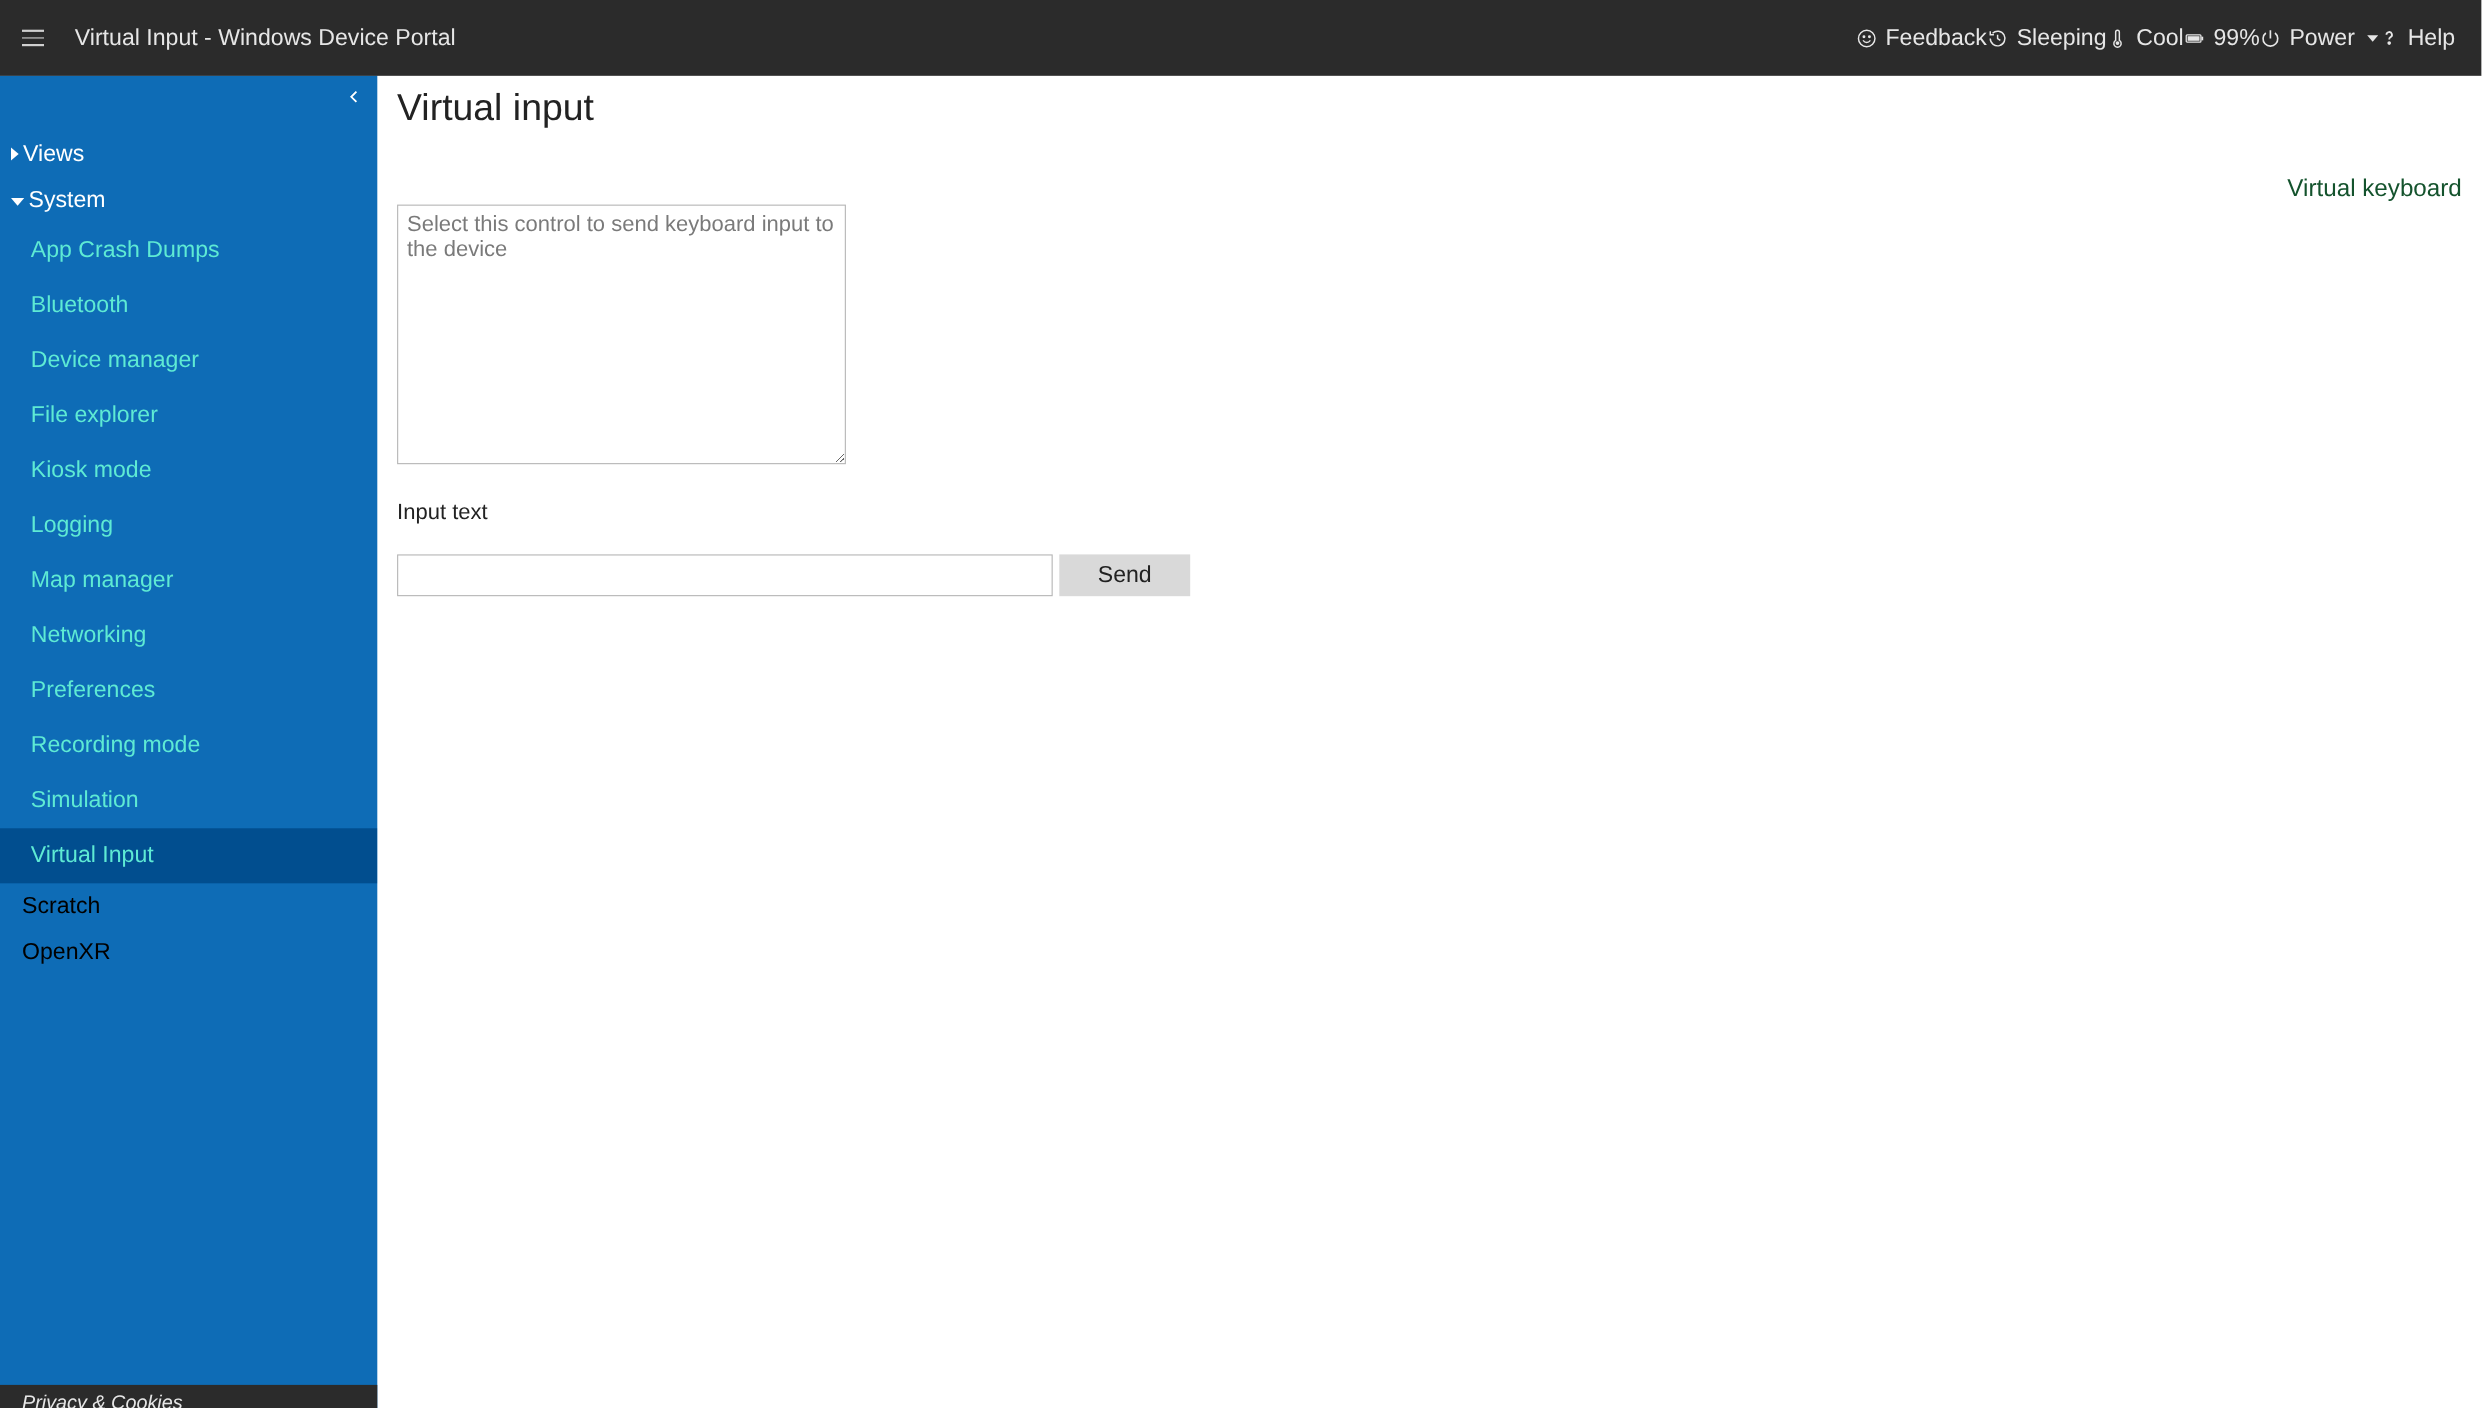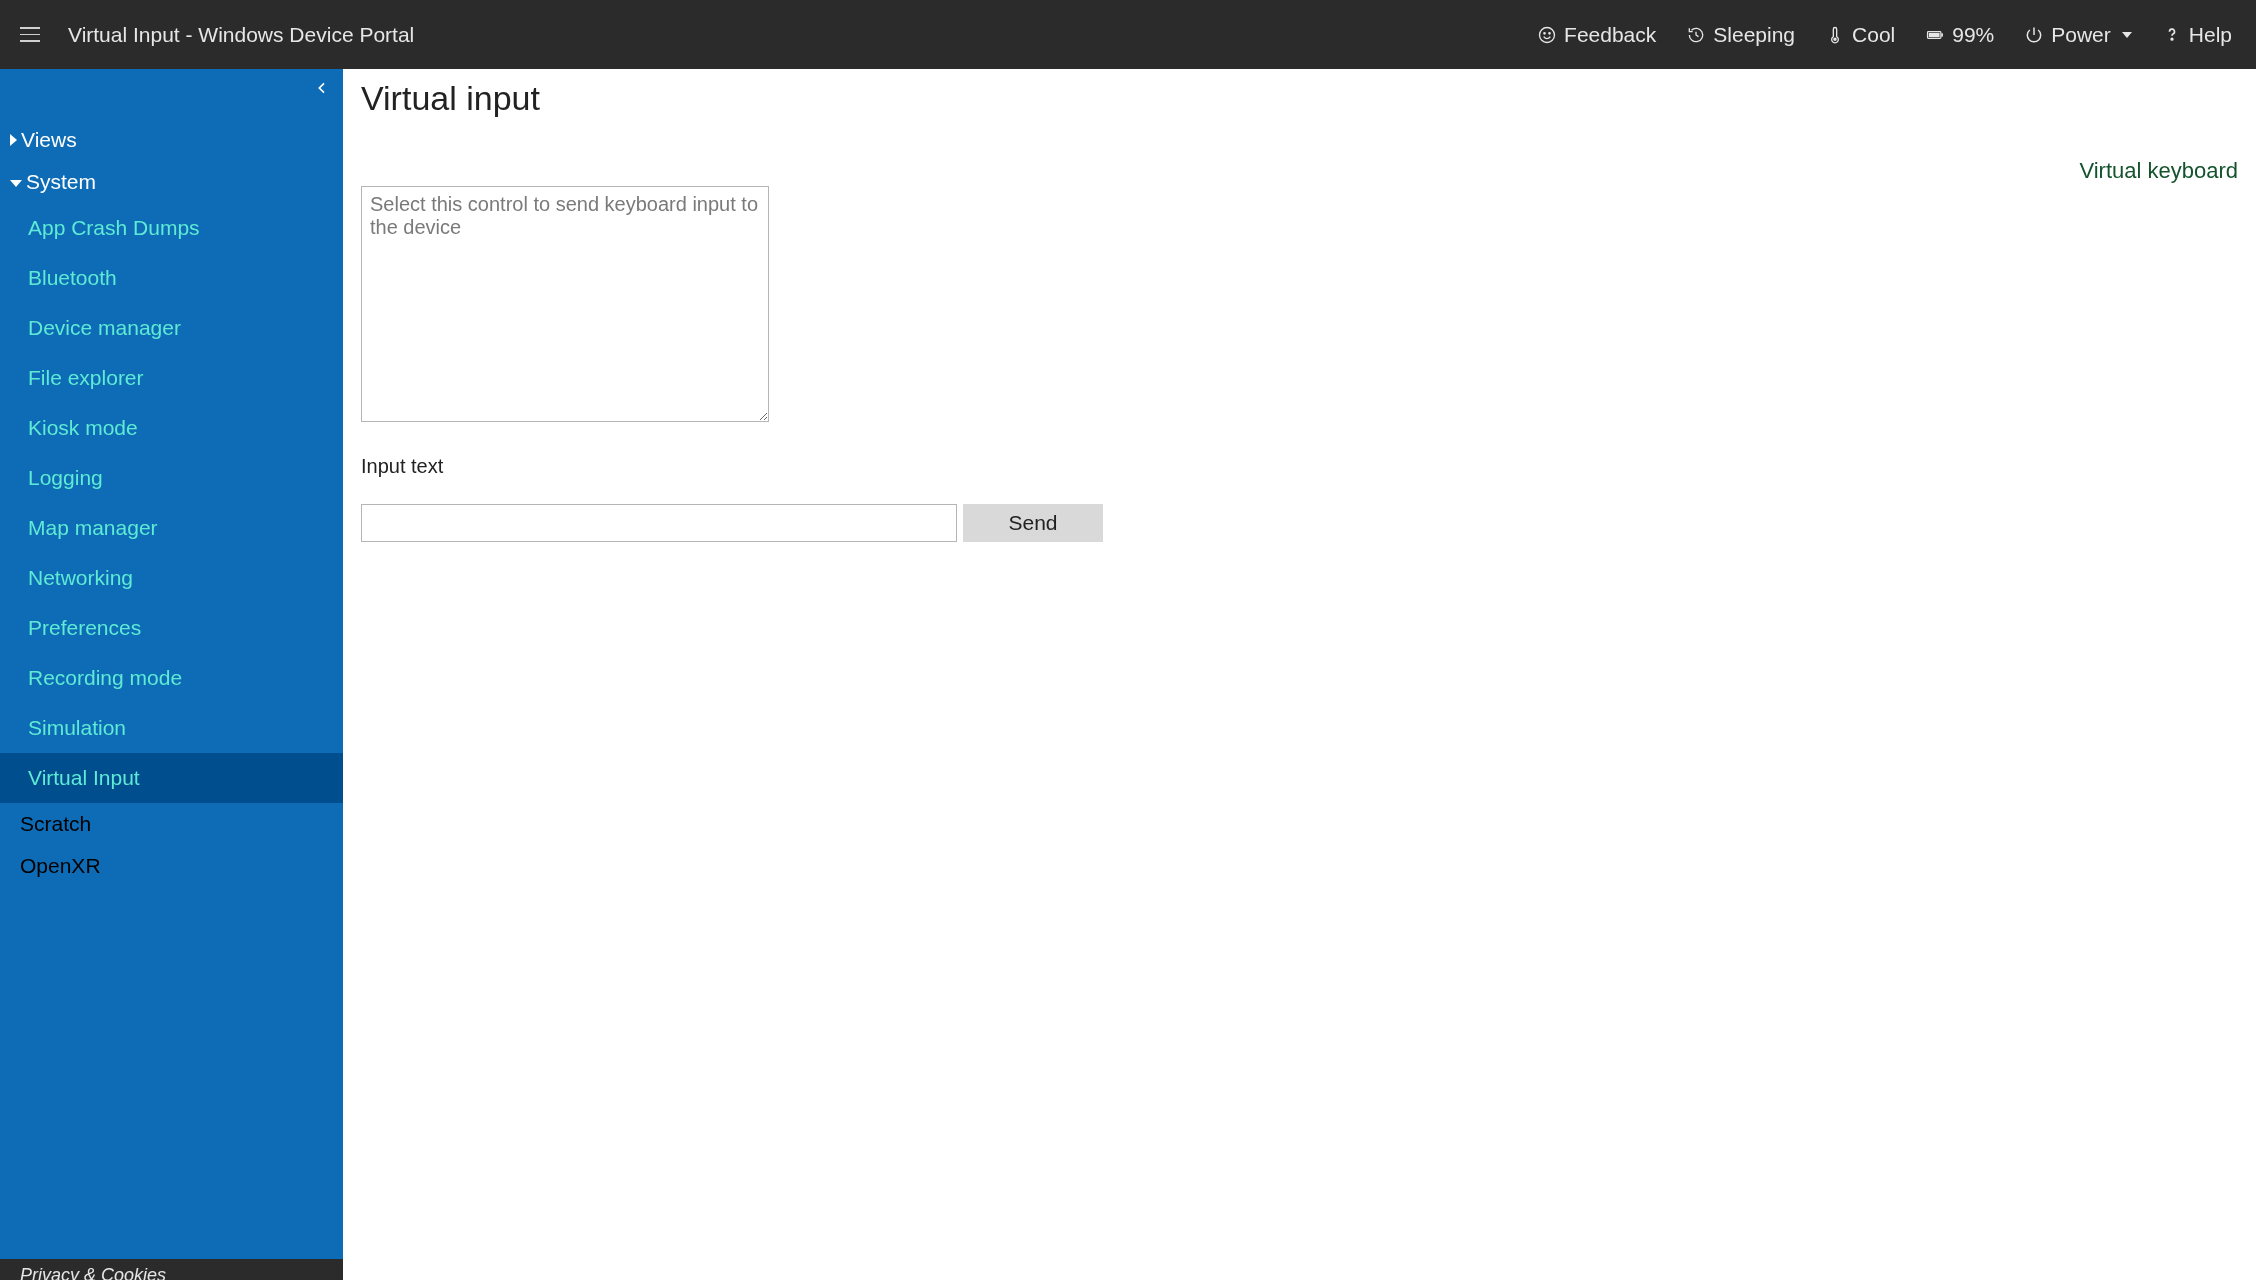--- a/index.html
+++ b/index.html
@@ -34,21 +34,20 @@
   }
   .topbar-title {
     font-size: 21px;
     font-weight: 400;
     color: #e6e6e6;
     flex: 1;
   }
   .topbar-right {
     display: flex;
     align-items: center;
-    gap: 30px;
     font-size: 21px;
   }
   .topbar-item {
     display: flex;
     align-items: center;
     gap: 7px;
     cursor: pointer;
     color: #e6e6e6;
   }
   .topbar-item svg { width: 20px; height: 20px; }
@@ -177,21 +176,21 @@
   }
   .input-text {
     width: 596px;
     height: 38px;
     border: 1px solid #b5b5b5;
     padding: 4px 8px;
     font-family: inherit;
     font-size: 20px;
   }
   .send-btn {
-    width: 140px;
+    width: 119px;
     height: 38px;
     background: #d9d9d9;
     border: none;
     font-family: inherit;
     font-size: 21px;
     color: #222;
     cursor: pointer;
   }
 </style>
 </head>

